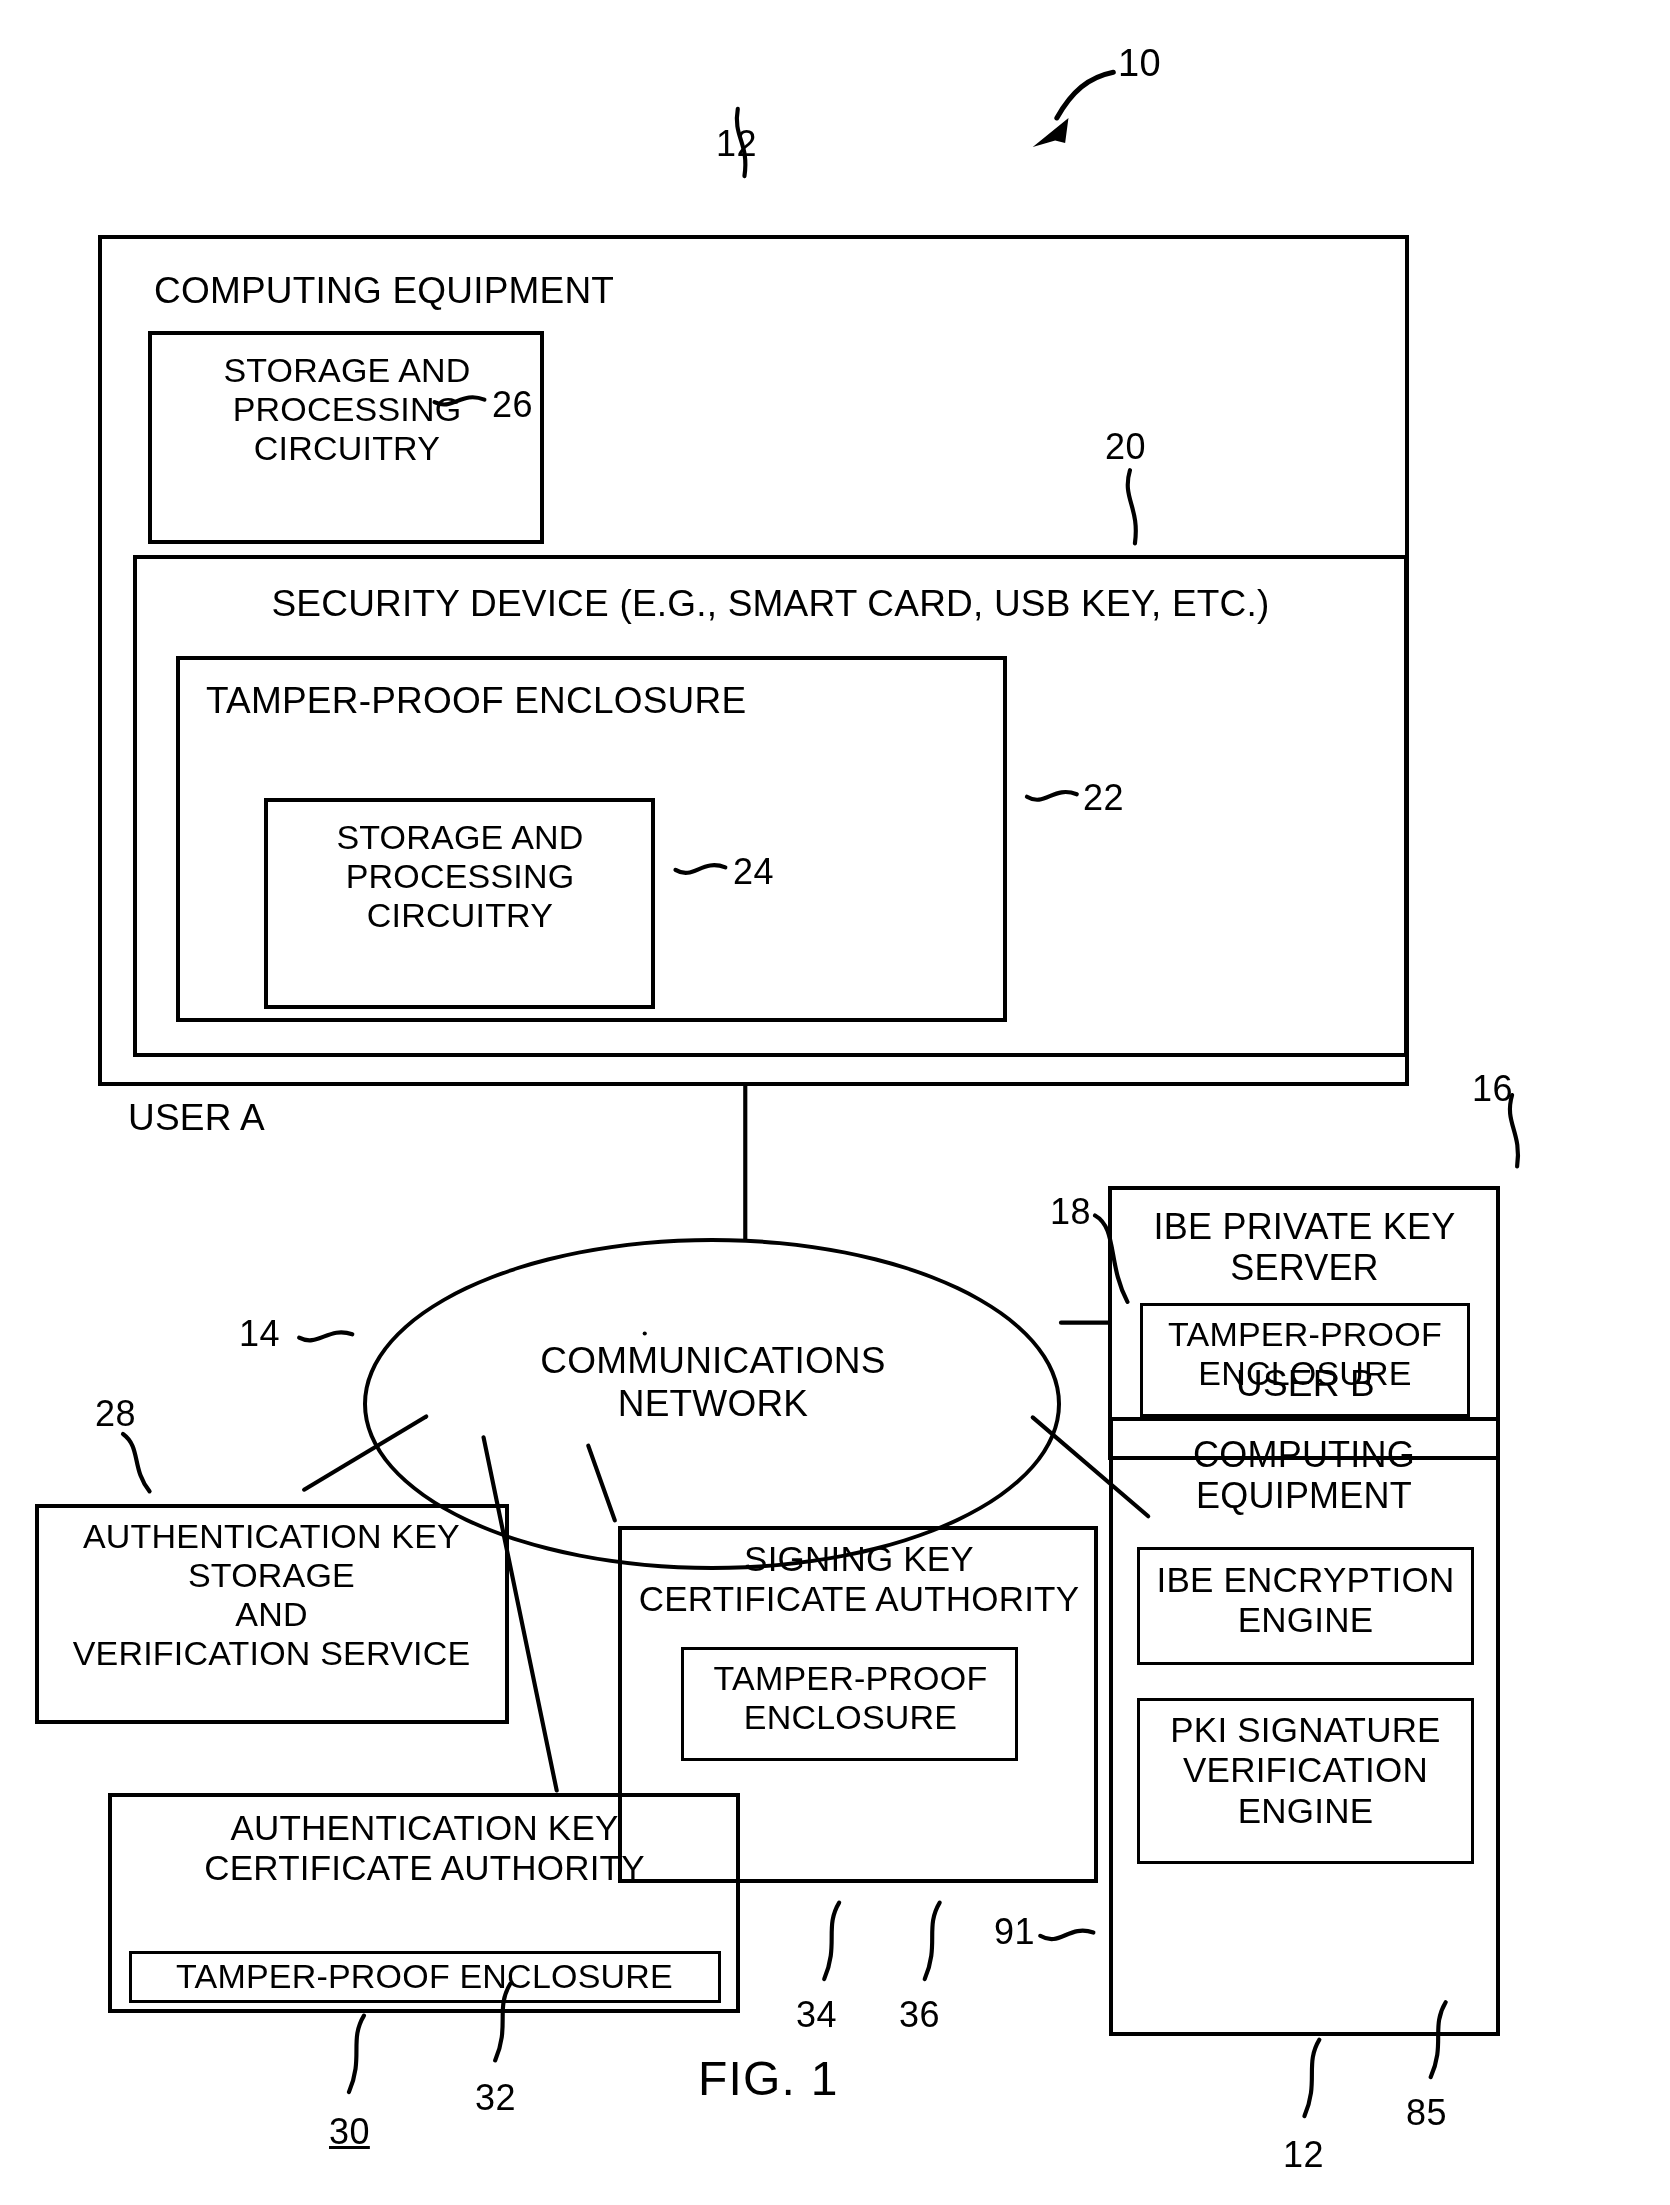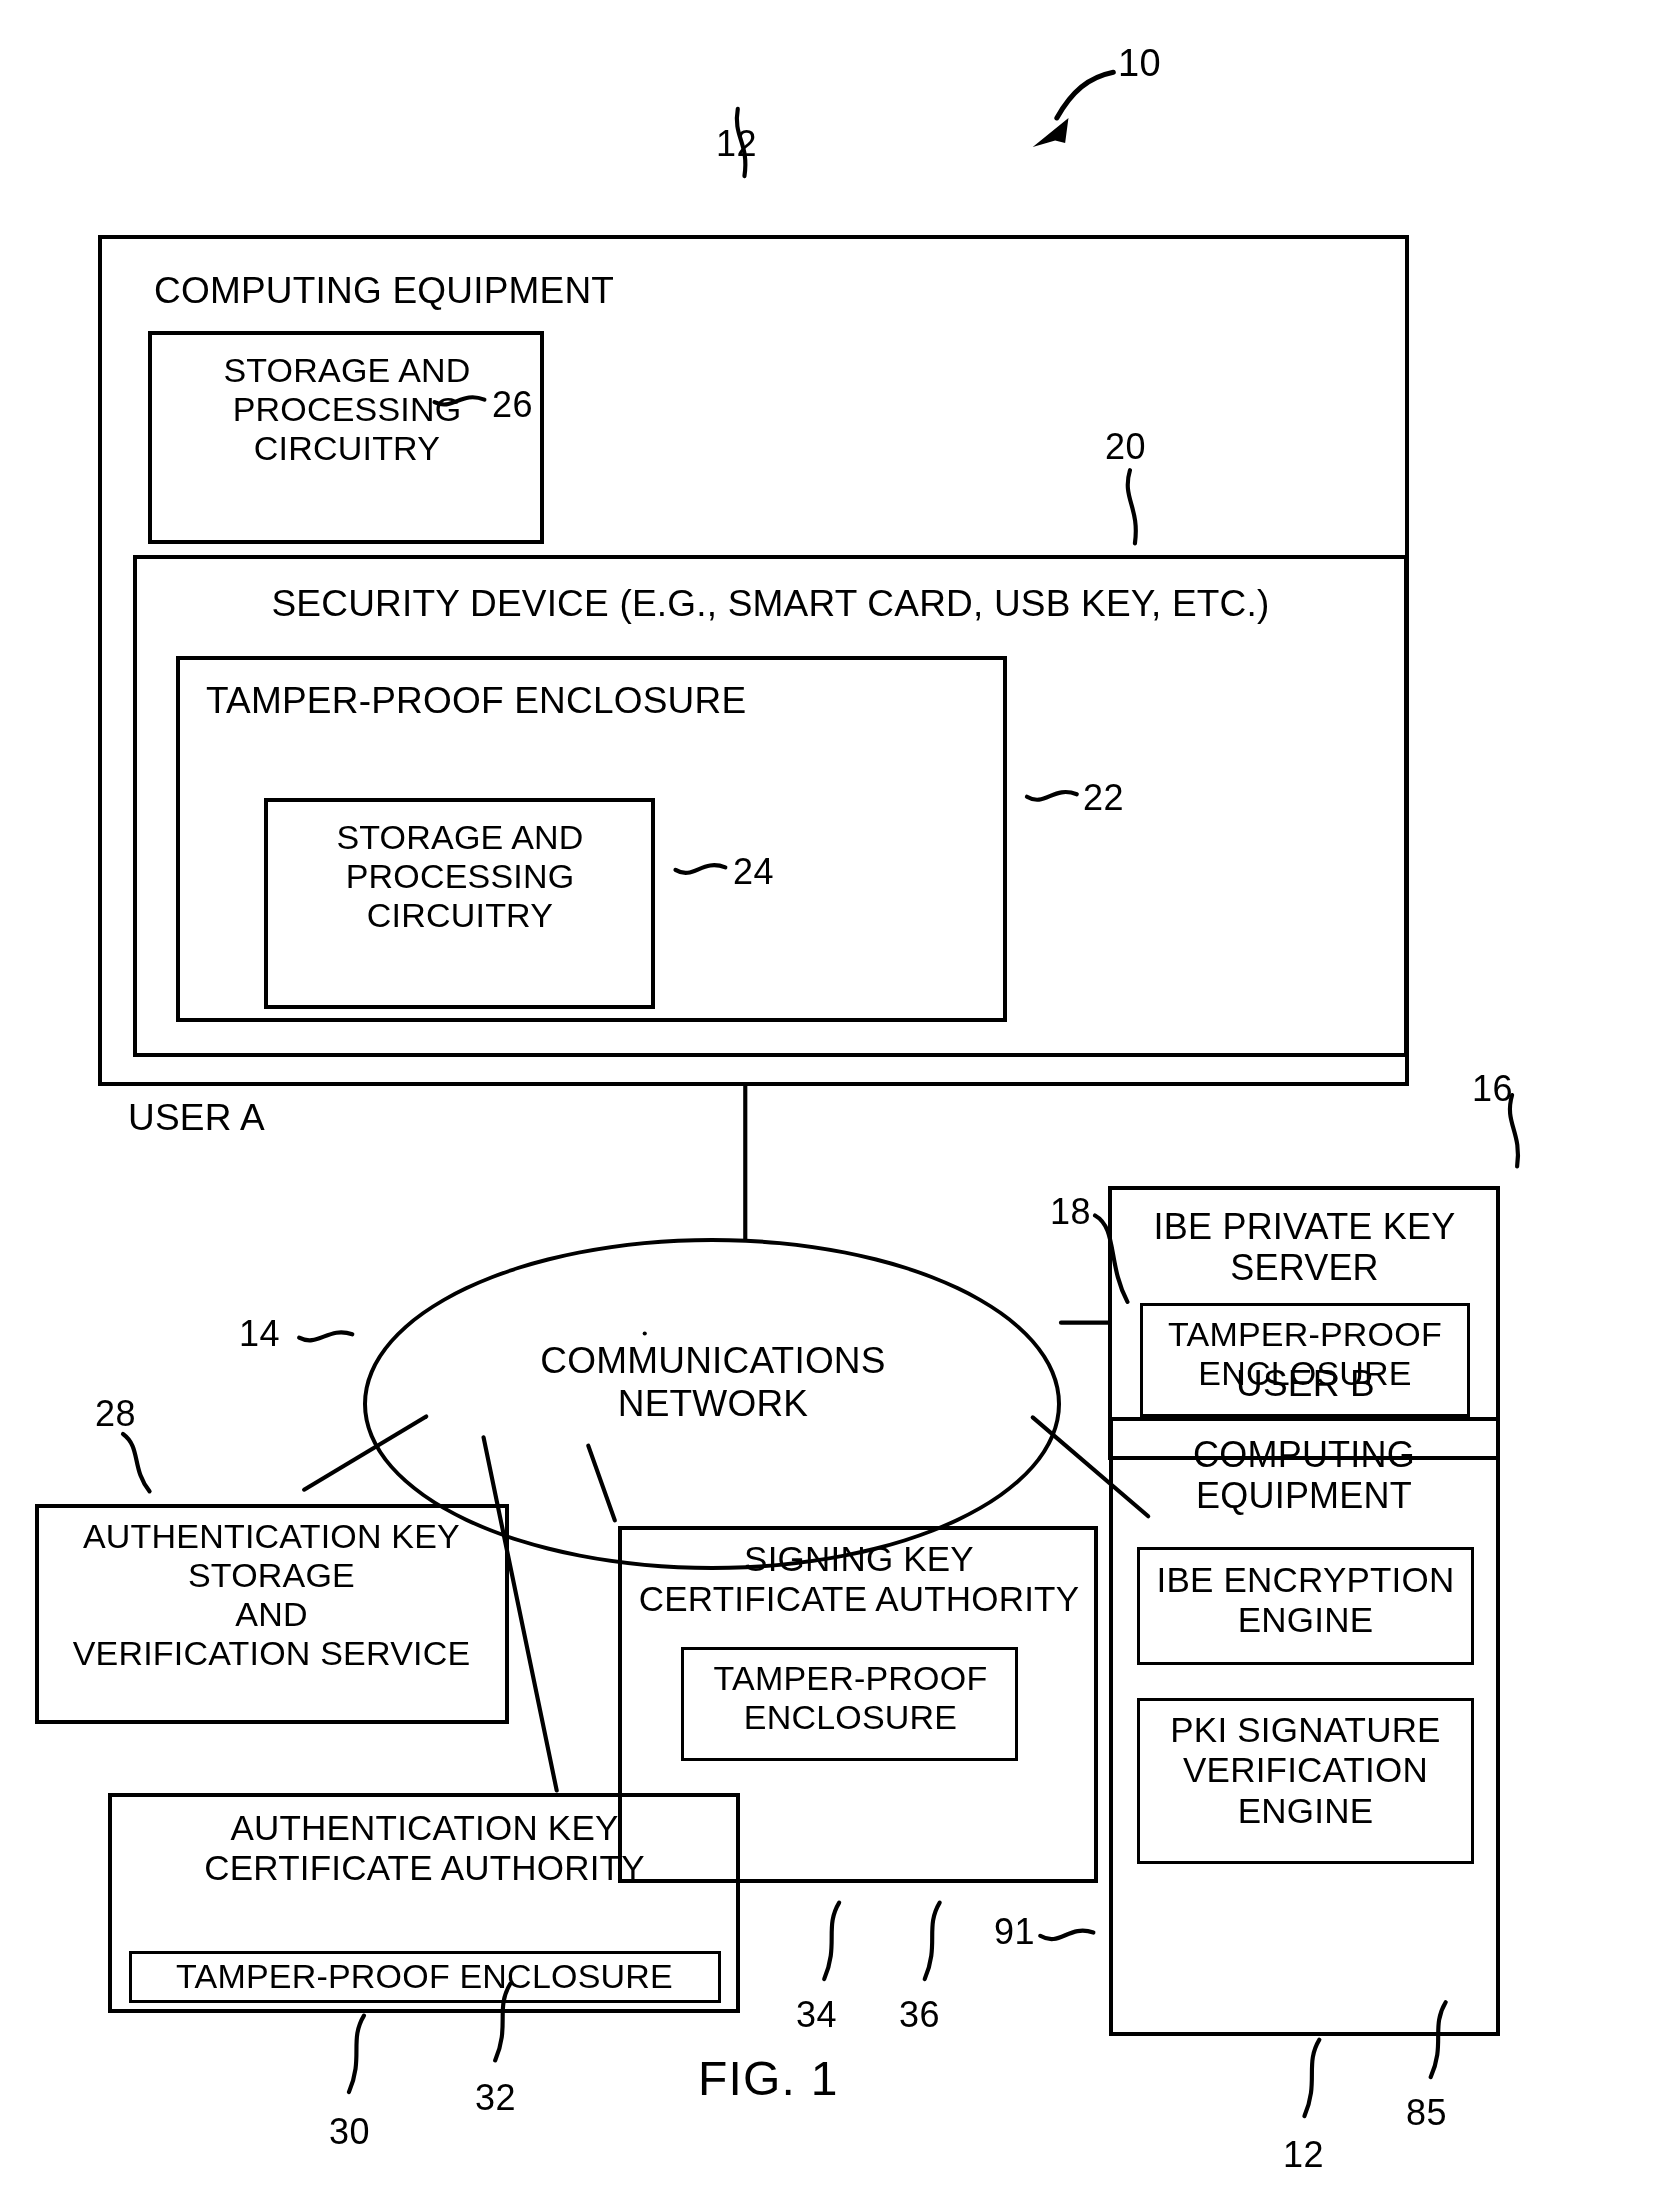--- a/index.html
+++ b/index.html
@@ -170,21 +170,21 @@
 STORAGE
 AND
 VERIFICATION SERVICE</div>
   <div class="refnum" style="left:95px; top:1393px;">28</div>
 
   <div class="box" style="left:108px; top:1793px; width:632px; height:220px;"></div>
   <div class="lbl" style="left:113px; top:1808px; width:623px; font-size:35px;">AUTHENTICATION KEY
 CERTIFICATE AUTHORITY</div>
   <div class="box thin" style="left:129px; top:1951px; width:592px; height:52px;"></div>
   <div class="lbl" style="left:131px; top:1957px; width:587px; font-size:34px;">TAMPER-PROOF ENCLOSURE</div>
-  <div class="refnum" style="left:329px; top:2111px;">30</div>
+  <div class="refnum" style="left:329px; top:2111px;text-decoration:underline;">30</div>
   <div class="refnum" style="left:475px; top:2077px;">32</div>
 
   <div class="box" style="left:618px; top:1526px; width:480px; height:357px;"></div>
   <div class="lbl" style="left:622px; top:1539px; width:474px; font-size:35px;">SIGNING KEY
 CERTIFICATE AUTHORITY</div>
   <div class="box thin" style="left:681px; top:1647px; width:337px; height:114px;"></div>
   <div class="lbl" style="left:685px; top:1659px; width:331px; font-size:34px;">TAMPER-PROOF
 ENCLOSURE</div>
   <div class="refnum" style="left:796px; top:1994px;">34</div>
   <div class="refnum" style="left:899px; top:1994px;">36</div>

